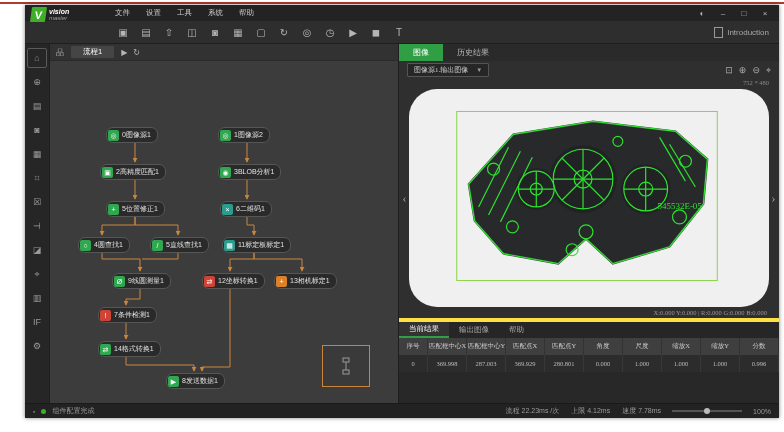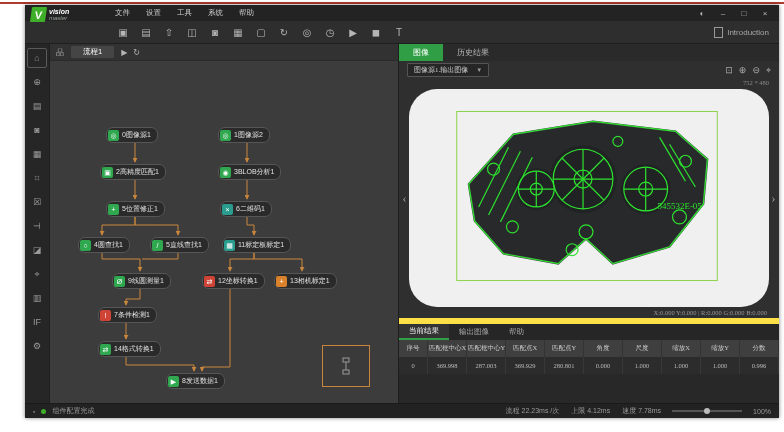--- a/index.html
+++ b/index.html
@@ -58,21 +58,21 @@
               display:flex;gap:8px;align-items:center;border-radius:1px;}
   .caret{font-size:6px;color:#999;}
   #viewer-icons{margin-left:auto;display:flex;gap:6px;color:#a8a8a8;font-size:9px;}
   .res-line{height:10px;font-size:6.5px;color:#8a8a8a;text-align:right;padding-right:10px;flex:0 0 10px;}
   .viewer-row{display:flex;align-items:stretch;height:218px;flex:0 0 218px;padding:0 1px;}
   .nav-arrow{width:9px;display:flex;align-items:center;justify-content:center;color:#999;font-size:13px;}
   .whitebox{flex:1;background:#f0f0f0;position:relative;border-radius:28px;}
   .part-svg{width:100%;height:100%;display:block;}
   .coord-line{height:11px;font-size:6.5px;color:#999;display:flex;align-items:center;
               justify-content:flex-end;padding-right:12px;flex:0 0 11px;}
-  #results-tabs{height:16px;background:#262626;display:flex;font-size:7.5px;border-top:6px solid #fde047;flex:0 0 16px;}
+  #results-tabs{height:16px;background:#262626;display:flex;font-size:7.5px;border-top:4px solid #fde047;flex:0 0 16px;}
   .rtab{padding:0 10px;display:flex;align-items:center;color:#aaaaaa;}
   .rtab.active{color:#ffffff;background:#333333;border-bottom:2px solid #2f9e44;}
   .res-table{width:100%;border-collapse:collapse;table-layout:fixed;font-size:6.5px;}
   .res-table th{background:#3f3f3f;color:#cccccc;font-weight:normal;height:15px;border-right:1px solid #333;
                 overflow:hidden;white-space:nowrap;}
   .res-table th:first-child{width:26px;}
   .res-table td{background:#2c2c2c;color:#bbbbbb;text-align:center;height:15px;border-right:1px solid #383838;
                 overflow:hidden;white-space:nowrap;}
   .results-rest{flex:1;background:#282828;}
   

